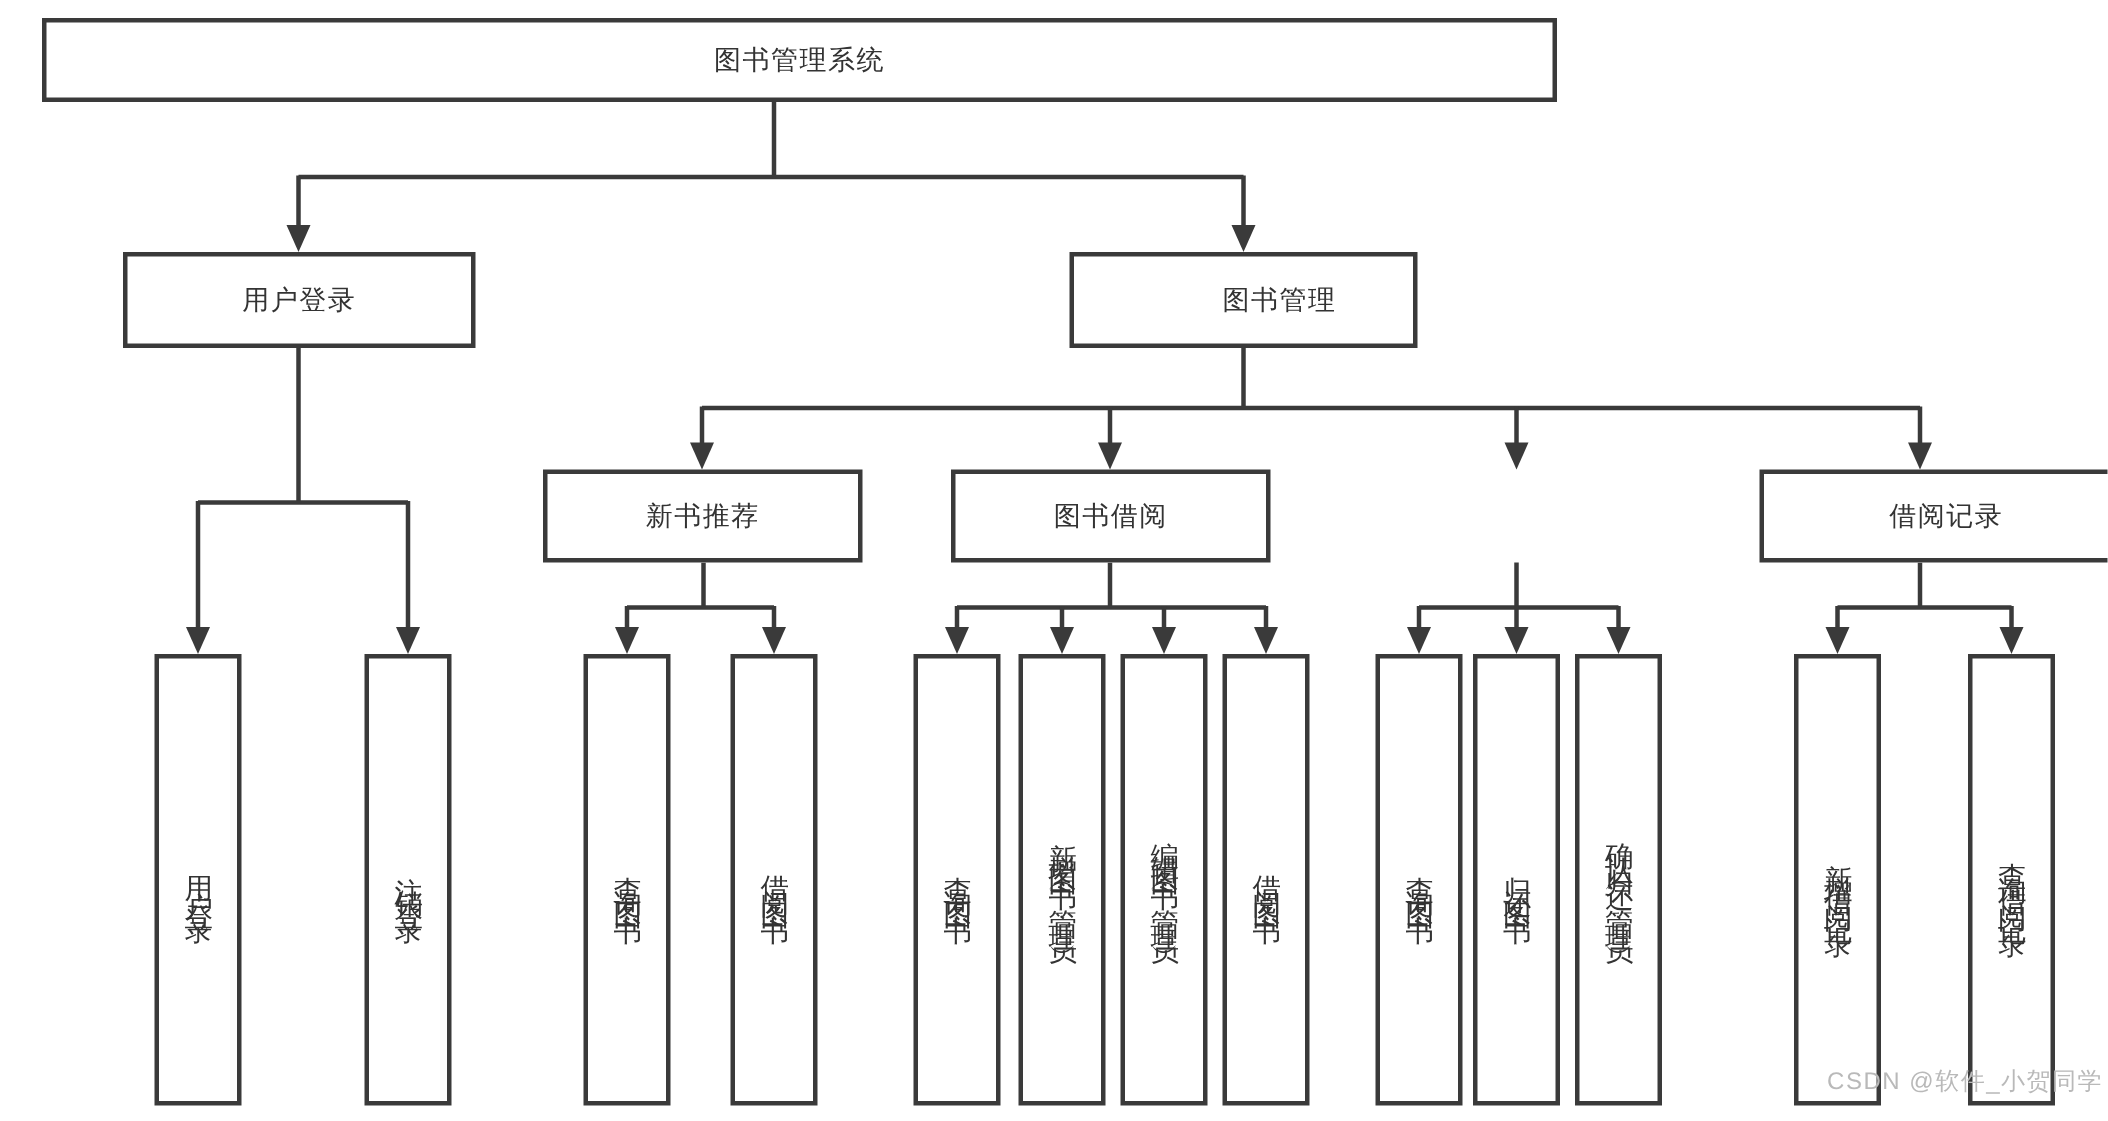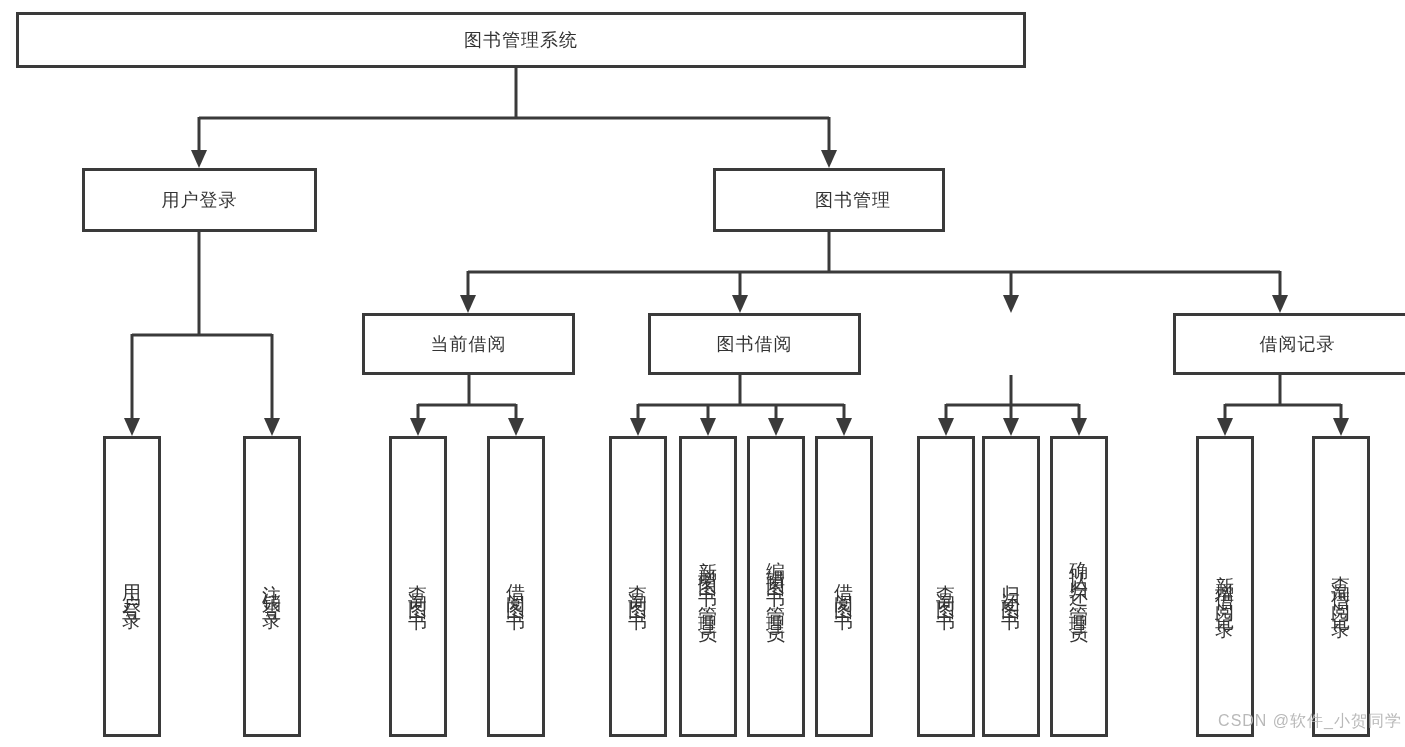--- a/index.html
+++ b/index.html
@@ -135,27 +135,27 @@
       <polygon points="768,418 784,418 776,436"></polygon>
       <polygon points="836,418 852,418 844,436"></polygon>
       <polygon points="938,418 954,418 946,436"></polygon>
       <polygon points="1003,418 1019,418 1011,436"></polygon>
       <polygon points="1071,418 1087,418 1079,436"></polygon>
       <polygon points="1217,418 1233,418 1225,436"></polygon>
       <polygon points="1333,418 1349,418 1341,436"></polygon>
     </g>
   </svg>
 
-  <div class="box" style="left:16px; top:12px; width:1010px; height:56px;">图书管理系统</div>
+  <div class="box" style="left:28px; top:12px; width:1010px; height:56px;">图书管理系统</div>
 
   <div class="box" style="left:82px; top:168px; width:235px; height:64px;">用户登录</div>
   <div class="box" style="left:713px; top:168px; width:232px; height:64px;padding-left:48px;">图书管理</div>
 
-  <div class="box" style="left:362px; top:313px; width:213px; height:62px;">当前借阅</div>
-  <div class="box" style="left:648px; top:313px; width:213px; height:62px;">图书借阅</div>
+  <div class="box" style="left:362px; top:313px; width:213px; height:62px;">新书推荐</div>
+  <div class="box" style="left:634px; top:313px; width:213px; height:62px;">图书借阅</div>
   <div class="box" style="left:1173px; top:313px; width:249px; height:62px;">借阅记录</div>
 
   <div class="leaf" style="left:103px;">用户登录</div>
   <div class="leaf" style="left:243px;">注销登录</div>
 
   <div class="leaf" style="left:389px;">查询图书</div>
   <div class="leaf" style="left:487px;">借阅图书</div>
 
   <div class="leaf" style="left:609px;">查询图书</div>
   <div class="leaf" style="left:679px;">新增图书（管理员）</div>

